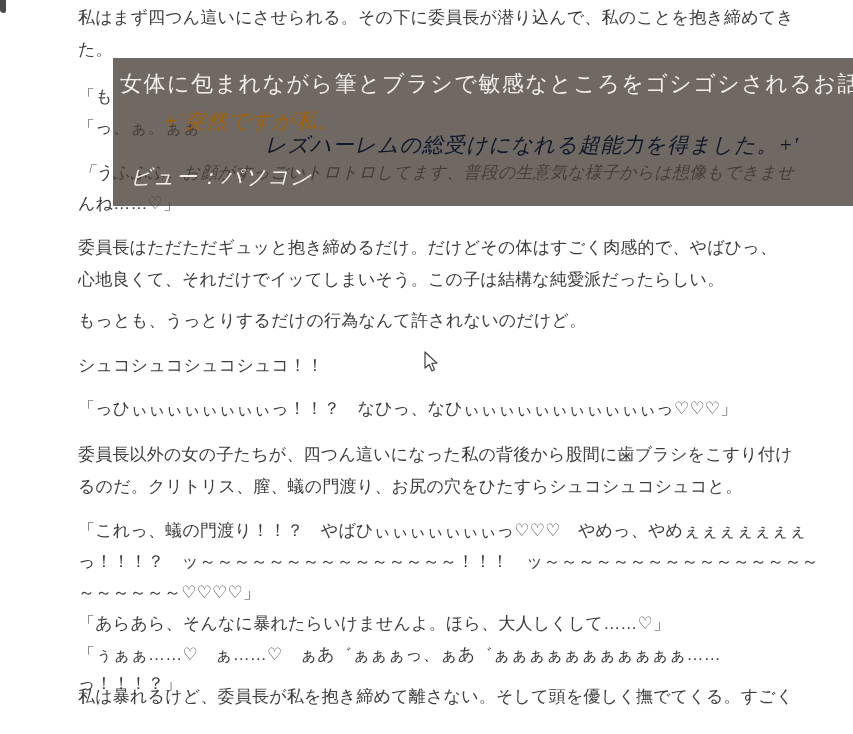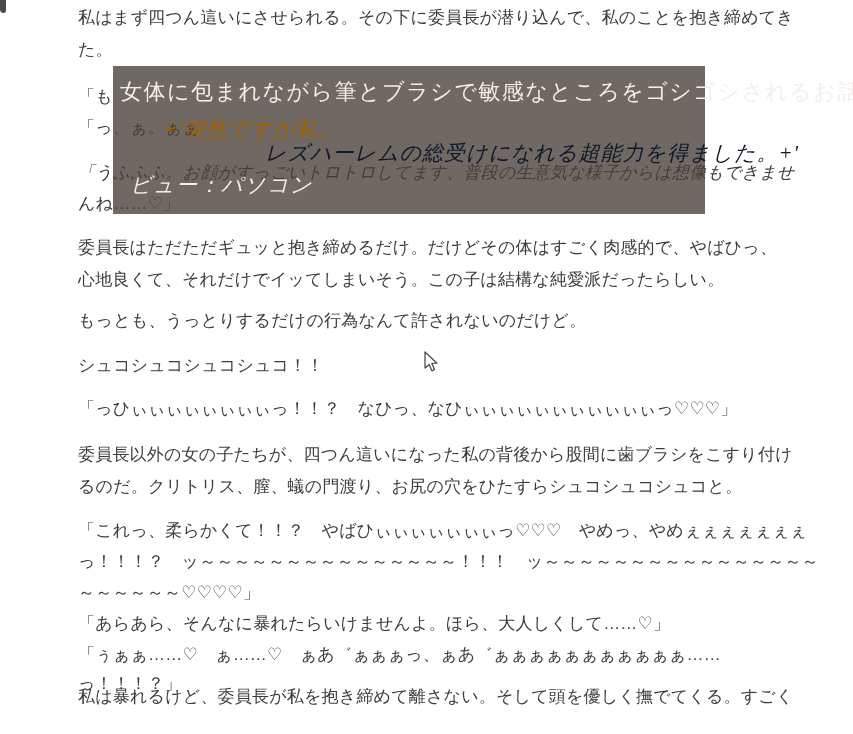--- a/index.html
+++ b/index.html
@@ -45,30 +45,30 @@
       <div class="bline" style="top: 118px; color: rgb(59, 59, 59);">「っ、ぁ。ぁぁ</div>
       <div class="bline" style="top: 163px; color: rgb(59, 59, 59); font-style: italic;">「うふふふ。お顔がすっごいトロトロしてます、普段の生意気な様子からは想像もできませ</div>
       <div class="bline" style="top: 194px; color: rgb(59, 59, 59);">んね……♡」</div>
       <div class="bline" style="top: 238px; color: rgb(59, 59, 59);">委員長はただただギュッと抱き締めるだけ。だけどその体はすごく肉感的で、やばひっ、</div>
       <div class="bline" style="top: 270px; color: rgb(59, 59, 59);">心地良くて、それだけでイッてしまいそう。この子は結構な純愛派だったらしい。</div>
       <div class="bline" style="top: 311px; color: rgb(59, 59, 59);">もっとも、うっとりするだけの行為なんて許されないのだけど。</div>
       <div class="bline" style="top: 356px; color: rgb(59, 59, 59);">シュコシュコシュコシュコ！！</div>
       <div class="bline" style="top: 399px; color: rgb(59, 59, 59);">「っひぃぃぃぃぃぃぃぃっ！！？　なひっ、なひぃぃぃぃぃぃぃぃぃぃぃっ♡♡♡」</div>
       <div class="bline" style="top: 445px; color: rgb(59, 59, 59);">委員長以外の女の子たちが、四つん這いになった私の背後から股間に歯ブラシをこすり付け</div>
       <div class="bline" style="top: 477px; color: rgb(59, 59, 59);">るのだ。クリトリス、膣、蟻の門渡り、お尻の穴をひたすらシュコシュコシュコと。</div>
-      <div class="bline" style="top: 521px; color: rgb(59, 59, 59);">「これっ、柔らかくて！！？　やばひぃぃぃぃぃぃぃっ♡♡♡　やめっ、やめぇぇぇぇぇぇぇ</div>
+      <div class="bline" style="top: 521px; color: rgb(59, 59, 59);">「これっ、蟻の門渡り！！？　やばひぃぃぃぃぃぃぃっ♡♡♡　やめっ、やめぇぇぇぇぇぇぇ</div>
       <div class="bline" style="top: 552px; color: rgb(59, 59, 59);">っ！！！？　ッ～～～～～～～～～～～～～～～！！！　ッ～～～～～～～～～～～～～～～～</div>
       <div class="bline" style="top: 583px; color: rgb(59, 59, 59);">～～～～～～♡♡♡♡」</div>
       <div class="bline" style="top: 614px; color: rgb(59, 59, 59);">「あらあら、そんなに暴れたらいけませんよ。ほら、大人しくして……♡」</div>
       <div class="bline" style="top: 645px; color: rgb(59, 59, 59);">「ぅぁぁ……♡　ぁ……♡　ぁあ゛ぁぁぁっ、ぁあ゛ぁぁぁぁぁぁぁぁぁぁぁ……</div>
       <div class="bline" style="top: 674px; color: rgb(59, 59, 59);">っ！！！？」</div>
       <div class="bline" style="top: 687px; color: rgb(59, 59, 59);">私は暴れるけど、委員長が私を抱き締めて離さない。そして頭を優しく撫でてくる。すごく</div>
     </div>
 
-  <div id="tooltip" style="left: 113px; top: 66px; width: 592px; height: 148px; background: rgba(70, 62, 55, 0.78);">
+  <div id="tooltip" style="left: 113px; top: 58px; width: 740px; height: 148px; background: rgba(70, 62, 55, 0.78);">
       <div class="tline" style="left: 7px; top: 14px; font-size: 22px; letter-spacing: 1.5px; color: rgb(242, 239, 236);">女体に包まれながら筆とブラシで敏感なところをゴシゴシされるお話</div>
       <div class="tline it" style="left: 50px; top: 52px; font-size: 21px; letter-spacing: 1px; color: #a16207;">+'突然ですが私、</div>
       <div class="tline it" style="left: 152px; top: 76px; font-size: 21px; letter-spacing: 1px; color: #0f172a;">レズハーレムの総受けになれる超能力を得ました。+'</div>
       <div class="tline it" style="left: 17px; top: 108px; font-size: 21px; letter-spacing: 1.5px; color: rgb(242, 239, 236);">ビュー：パソコン</div>
     </div>
 
   <svg id="cursor" width="15" height="22" viewBox="0 0 15 22" style="left: 424px; top: 351px;">
     <path d="M1 1 L1 17 L5.2 13.4 L7.8 19.8 L10.5 18.6 L7.9 12.4 L13 12.2 Z" fill="#ffffff" stroke="#4d4d4d" stroke-width="1.3" stroke-linejoin="round"></path>
   </svg>
 

